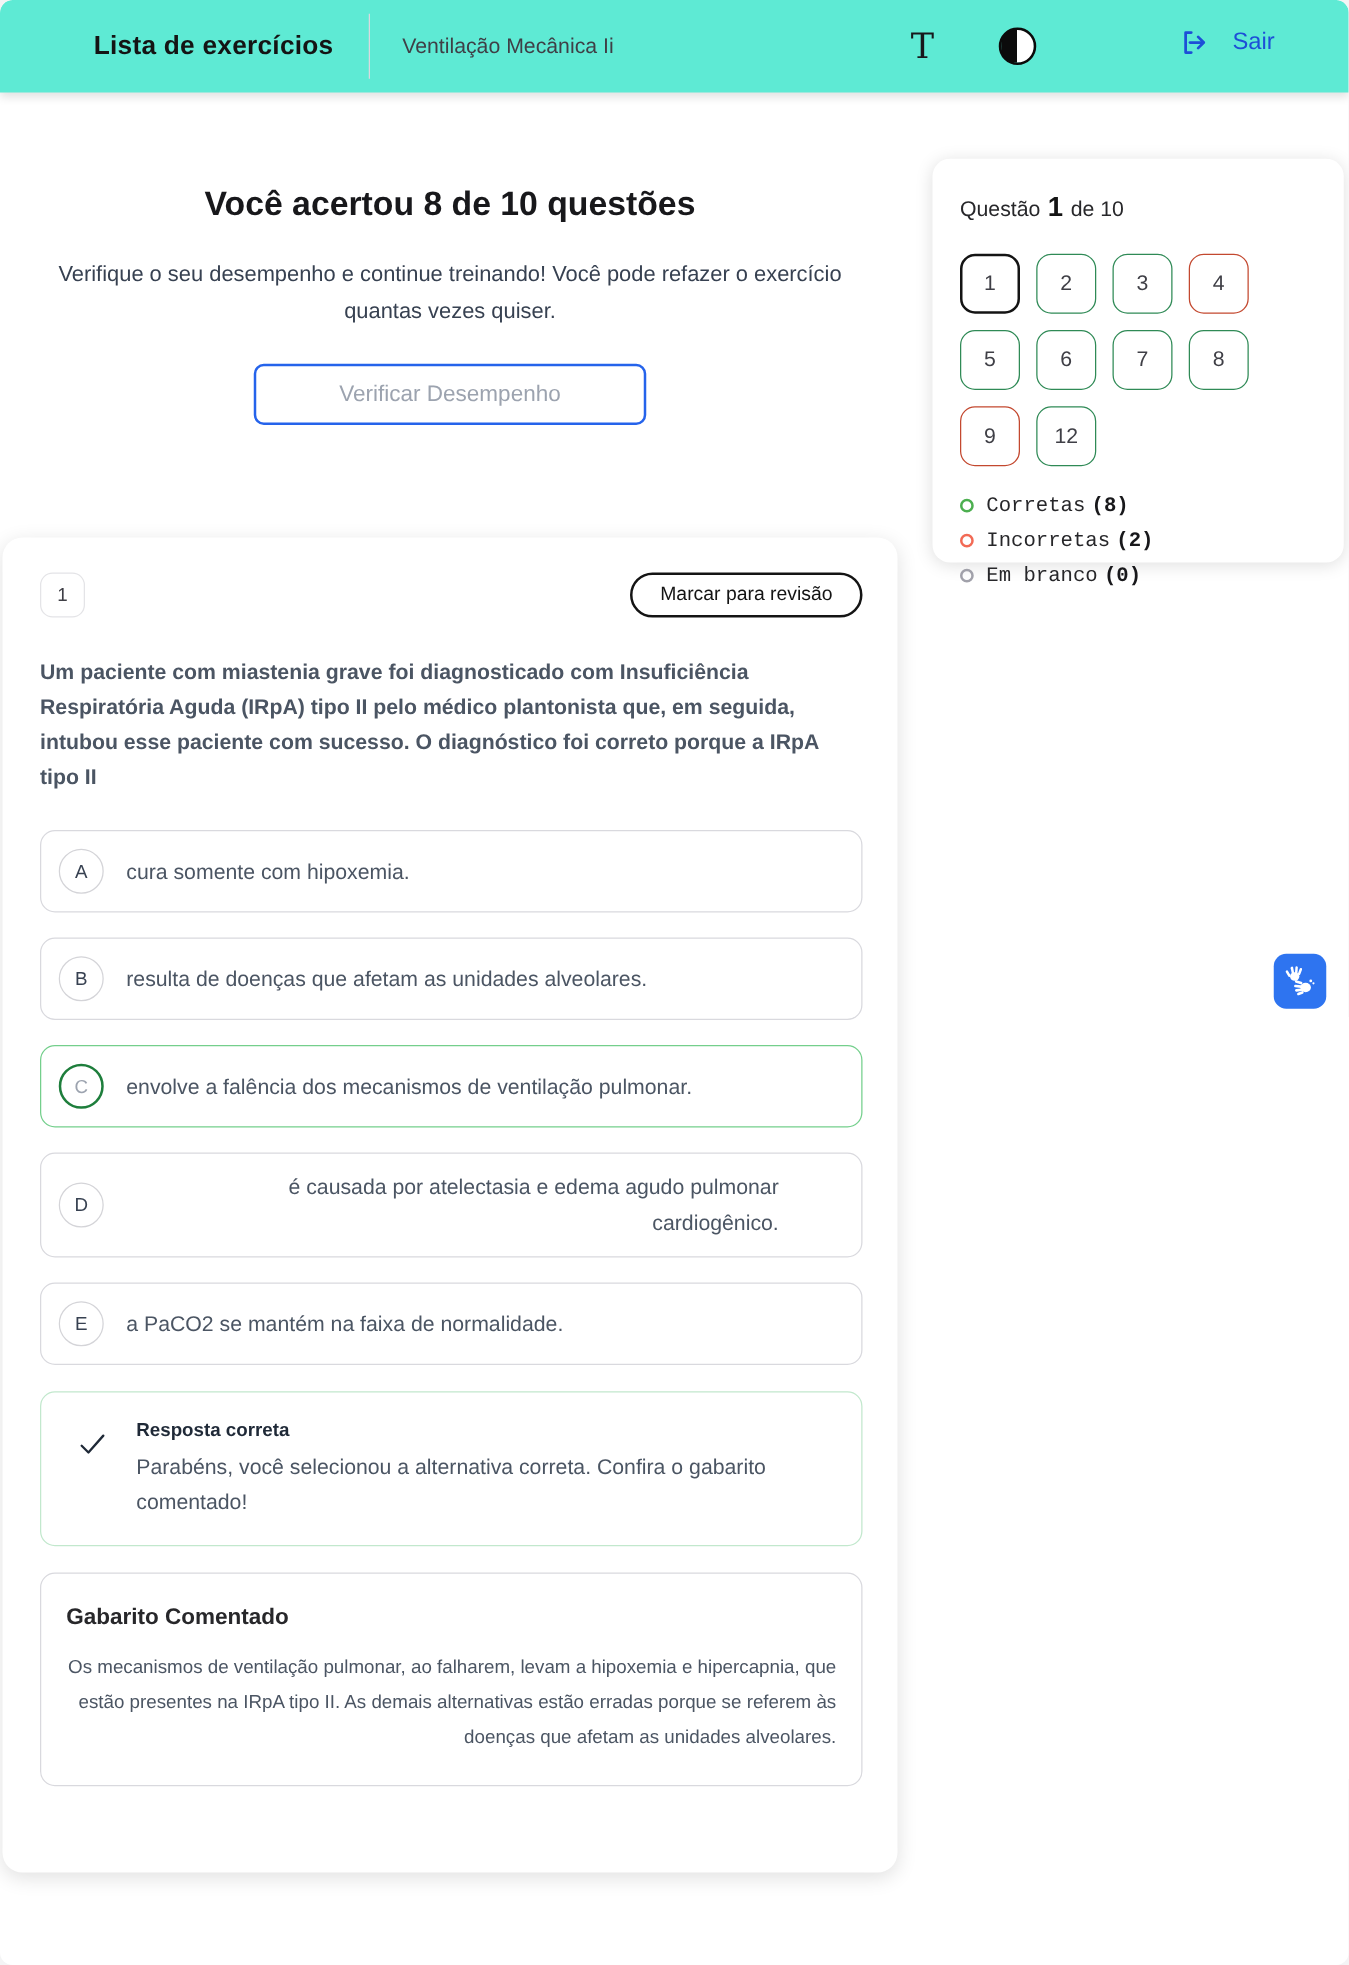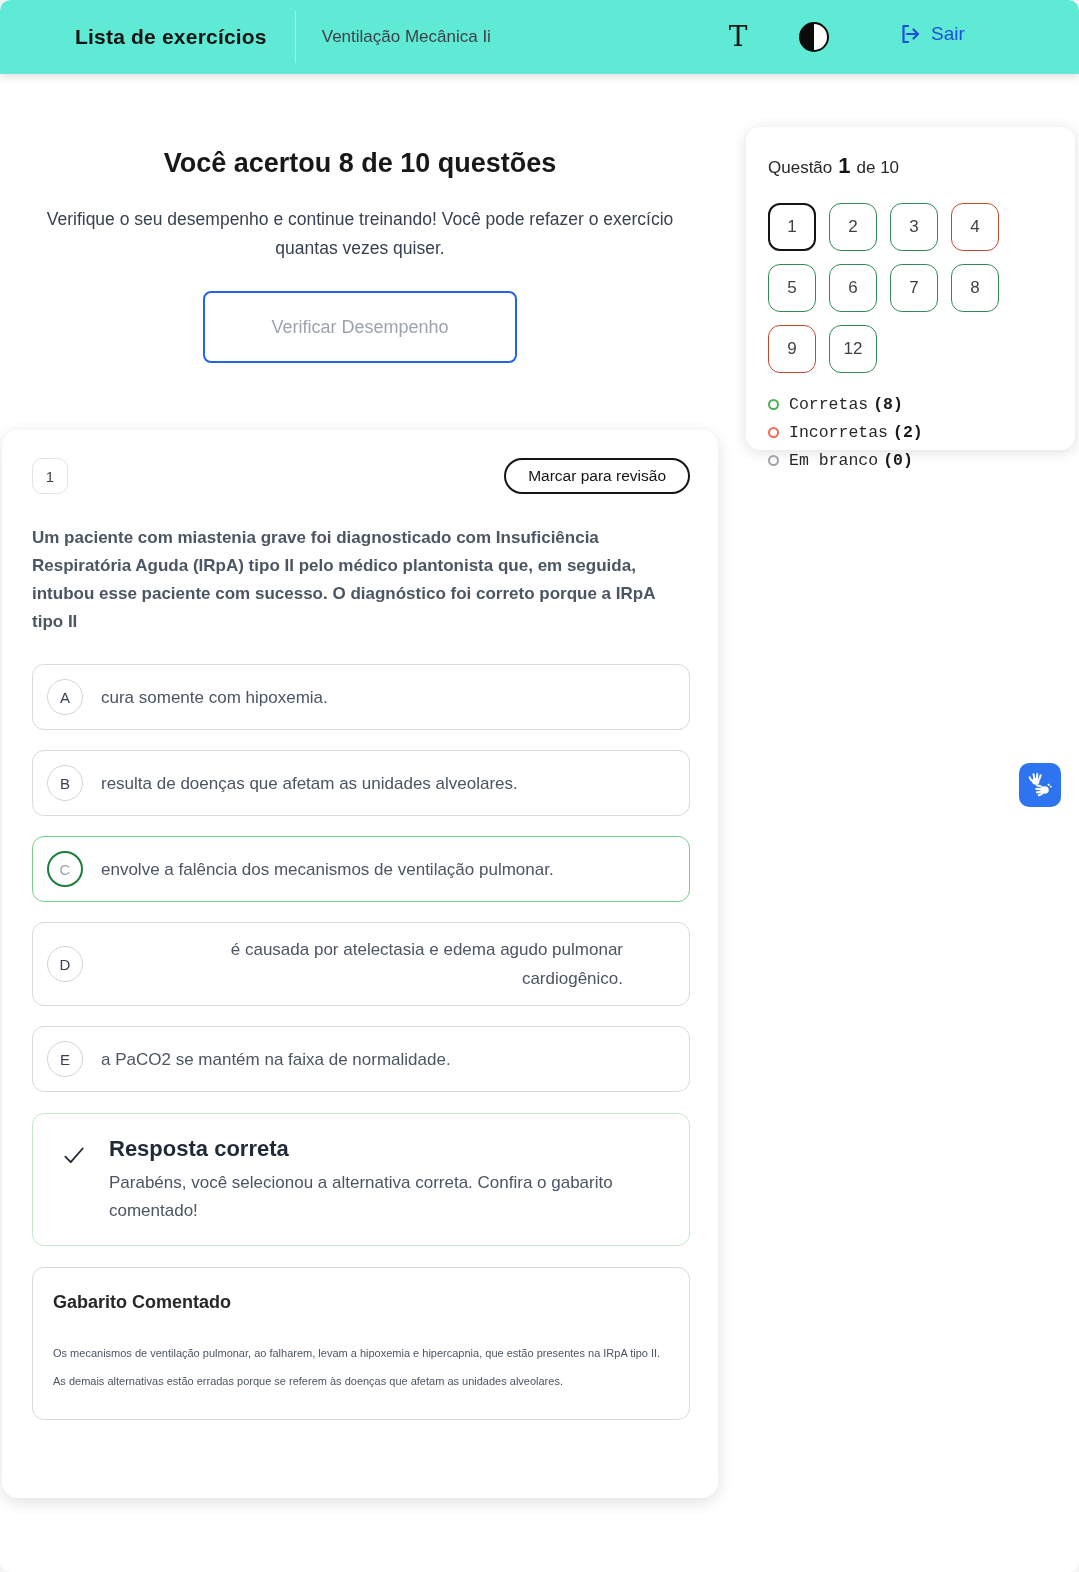--- a/index.html
+++ b/index.html
@@ -10,29 +10,29 @@
   
   .header { position:absolute; left:0; top:0; width:1079px; height:74px; background:#5eead4;
             box-shadow:0 3px 8px rgba(0,0,0,.12); border-radius:10px 10px 0 0; display:flex; align-items:center; z-index:5; }
   .header-title { margin-left:75px; font-size:21px; font-weight:700; color:#141414; letter-spacing:.2px; }
   .header-divider { width:1px; height:52px; background:#d9d9de; margin-left:28px; }
   .header-subtitle { margin-left:26px; font-size:17px; color:#3f3f46; }
   .font-size-btn { position:absolute; left:720px; top:18px; width:36px; height:38px; background:none; border:none;
                    font-family:"DejaVu Serif", serif; font-size:28px; color:#18181b; cursor:pointer; line-height:38px; text-align:center; }
   .contrast-btn { position:absolute; left:799px; top:22px; width:30px; height:30px; border-radius:50%;
                   border:2.5px solid #0b0b0b; background:linear-gradient(90deg,#0b0b0b 50%, #ffffff 50%); cursor:pointer; }
-  .exit-btn { position:absolute; left:898px; top:22px; display:flex; align-items:center; gap:9px; background:none; border:none; cursor:pointer;justify-content:flex-end; }
+  .exit-btn { position:absolute; left:943px; top:22px; display:flex; align-items:center; gap:19px; background:none; border:none; cursor:pointer;justify-content:flex-end; }
   .exit-btn svg { display:block; }
   .exit-label { font-size:19px; color:#1d4fd7; font-weight:500; }
 
   
   .summary { position:absolute; left:0; top:74px; width:720px; text-align:center; }
   .summary-title { margin-top:74px; font-size:27px; font-weight:700; color:#18181b; }
   .summary-text { margin:26px auto 0; width:640px; font-size:17.5px; line-height:29px; color:#374151; }
-  .verify-btn { display:block; margin:28px auto 0; width:314px; height:72px; background:#fff;
+  .verify-btn { display:block; margin:28px auto 0; width:314px; height:49px; background:#fff;
                 border:2px solid #2563eb; border-radius:8px; font-size:18px; color:#9ca3af; cursor:pointer;
                 font-family:"Liberation Sans", sans-serif; }
 
   
   .sidebar { position:absolute; left:746px; top:127px; width:329px; height:323px; background:#fff;
              border-radius:14px; box-shadow:0 2px 14px rgba(0,0,0,.13); padding:26px 22px 0 22px; }
   .sidebar-title { font-size:17px; color:#27272a; display:flex; align-items:baseline; }
   .sidebar-title .q-current { font-size:22px; font-weight:700; margin:0 6px; color:#141414; }
   .q-grid { margin-top:24px; display:flex; flex-wrap:wrap; gap:13px; }
   .q-btn { width:48px; height:48px; border-radius:12px; background:#fff; font-size:17px; color:#3f3f46;
@@ -68,26 +68,26 @@
                    display:flex; align-items:center; justify-content:center; font-size:15px; color:#374151; margin-right:18px; }
   .option-text { font-size:17px; line-height:29px; color:#4b5563; }
   .option.correct { border:1.6px solid #74cf8c; }
   .option.correct .option-letter { border:2px solid #1e7e3c; color:#9ca3af; }
   .option.centered { min-height:84px; }
   .option.centered .option-text { flex:1; text-align:right; max-width:470px; margin:0 auto; }
 
   .feedback-box { margin-top:21px; border:1.4px solid #c2e8cd; border-radius:12px; padding:22px 20px 20px 28px;
                   display:flex; background:#fff; }
   .feedback-icon { flex:0 0 48px; padding-top:6px; }
-  .feedback-title { font-size:22px; font-weight:700; color:#1f2937; }
+  .feedback-title { font-size:15px; font-weight:700; color:#1f2937; }
   .feedback-text { margin-top:7px; max-width:520px; font-size:17px; line-height:28px; color:#4b5563; }
 
   .explanation-box { margin-top:21px; border:1.3px solid #d9d9de; border-radius:12px; padding:24px 20px 24px 20px; background:#fff; }
   .explanation-title { font-size:18px; font-weight:700; color:#27272a; }
-  .explanation-text { margin-top:26px; max-width:618px; font-size:11px; line-height:28px; color:#4b5563; }
+  .explanation-text { margin-top:16px; max-width:618px; font-size:15px; line-height:28px; color:#4b5563;text-align:right; }
 
   
   .vlibras-btn { position:absolute; left:1019px; top:763px; width:42px; height:44px; background:#2e74f0;
                  border:none; border-radius:10px; cursor:pointer; display:flex; align-items:center; justify-content:center; }
 </style>
 </head>
 <body>
 
 <div class="page">
 

